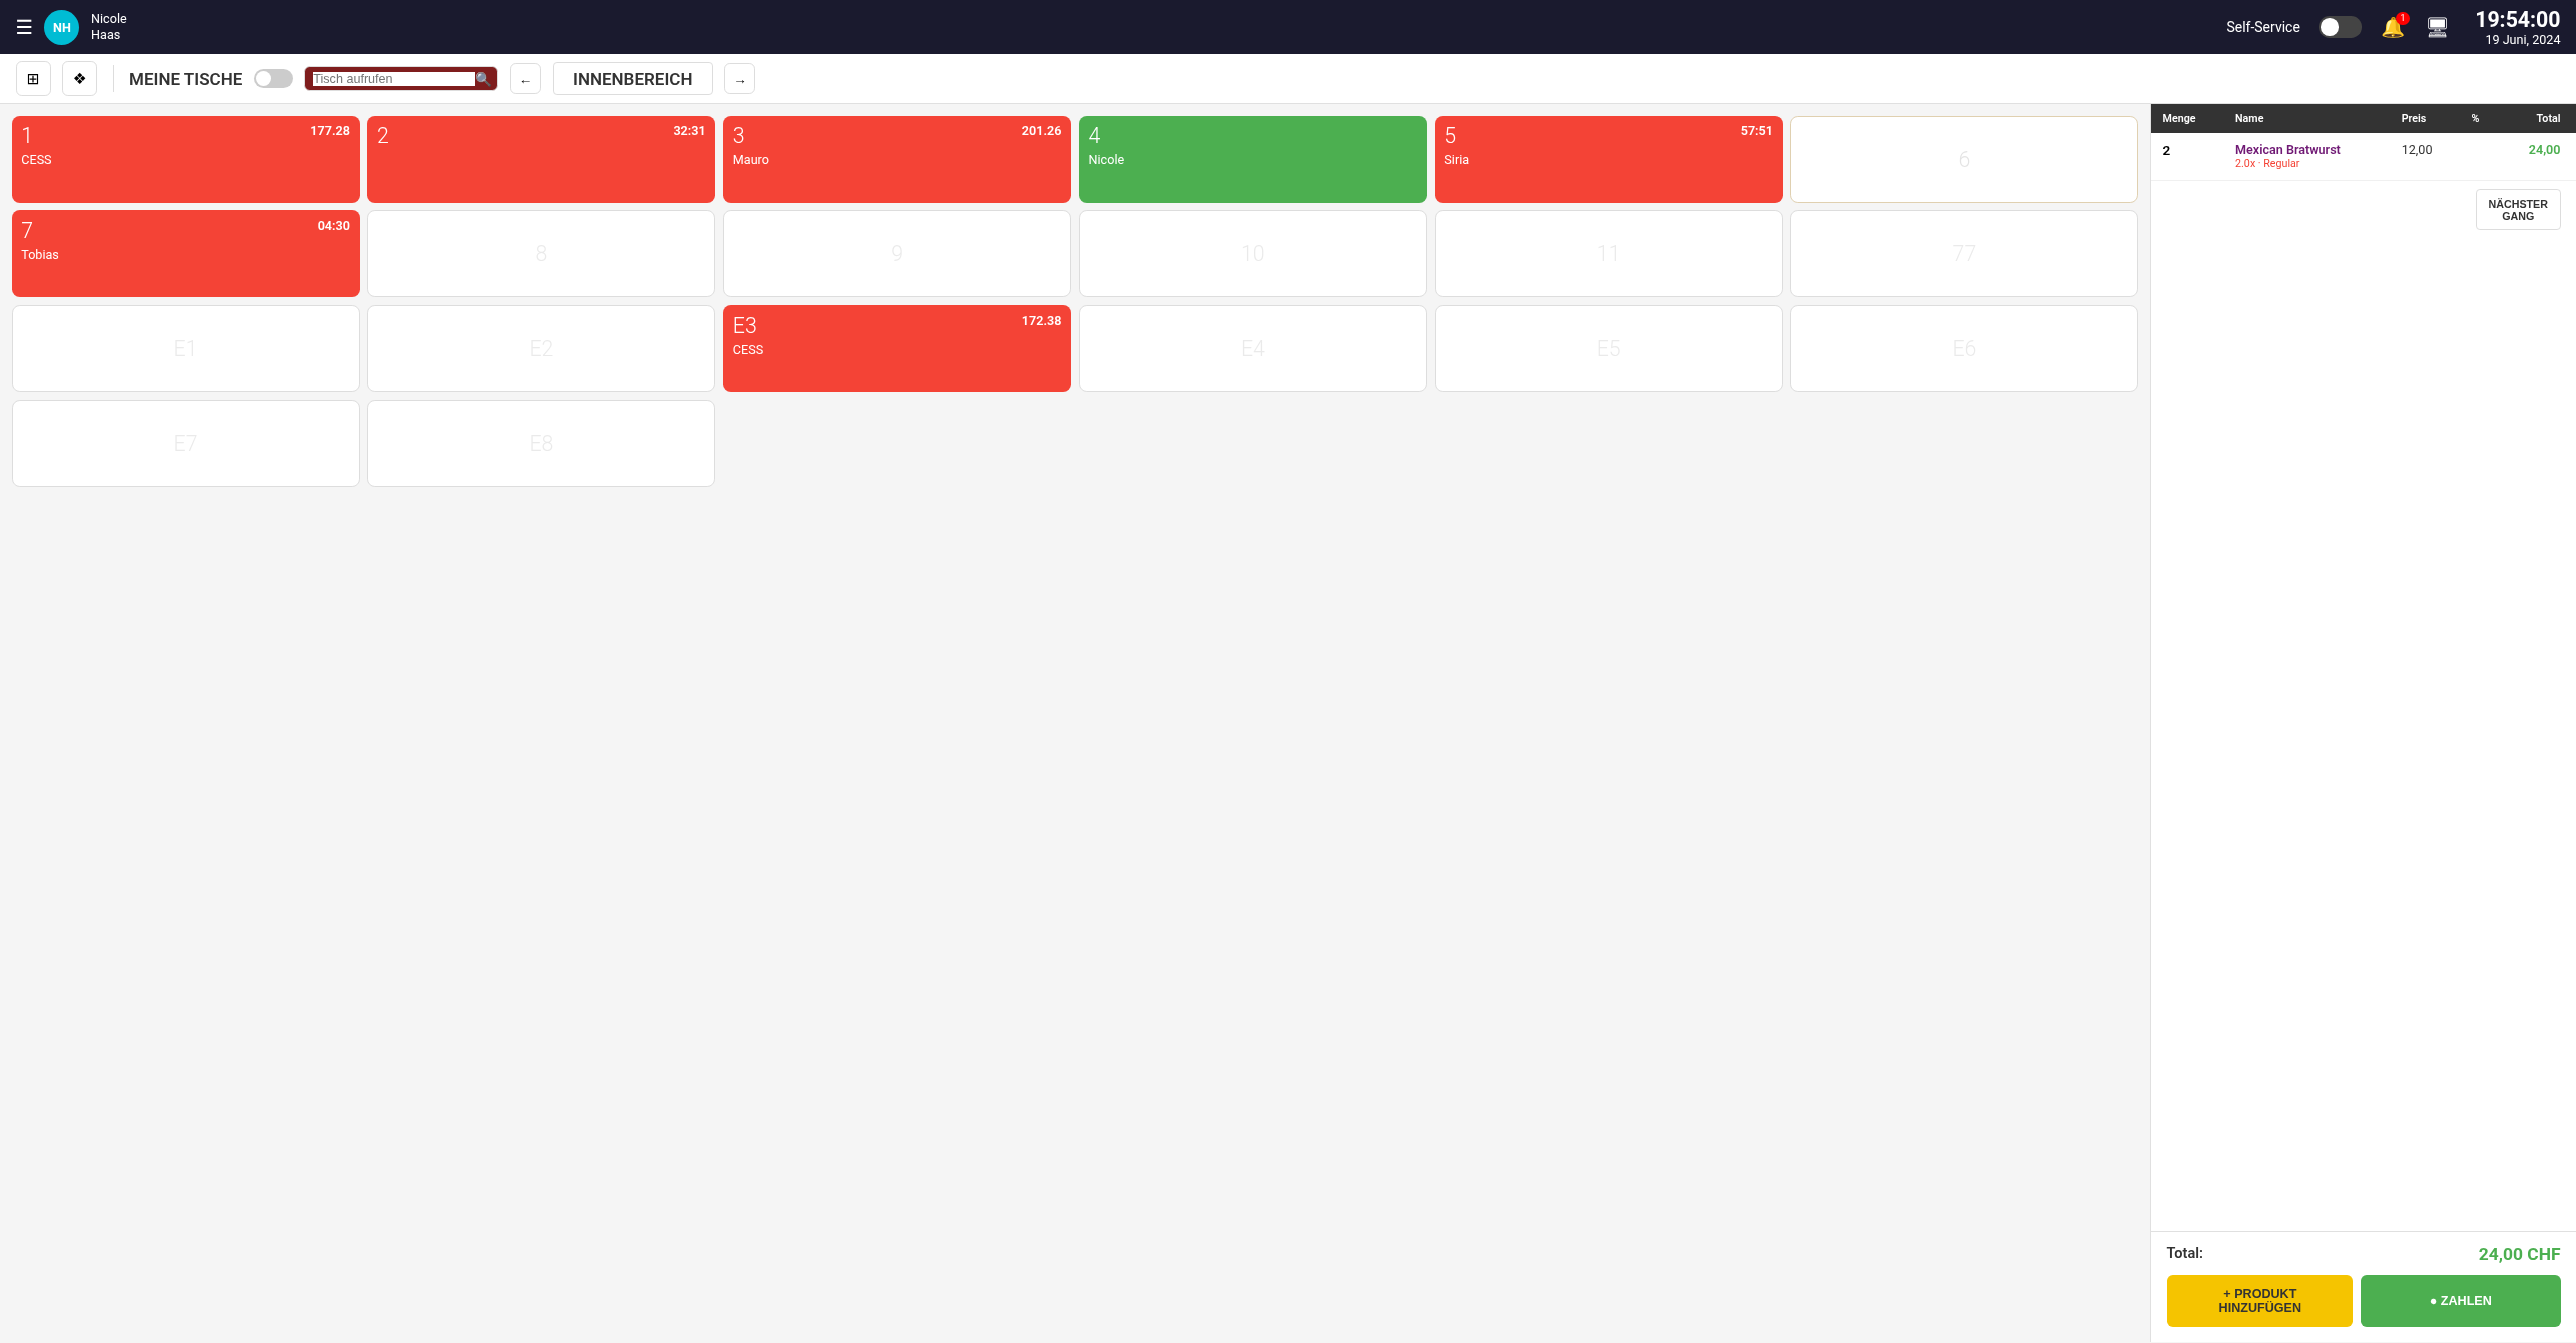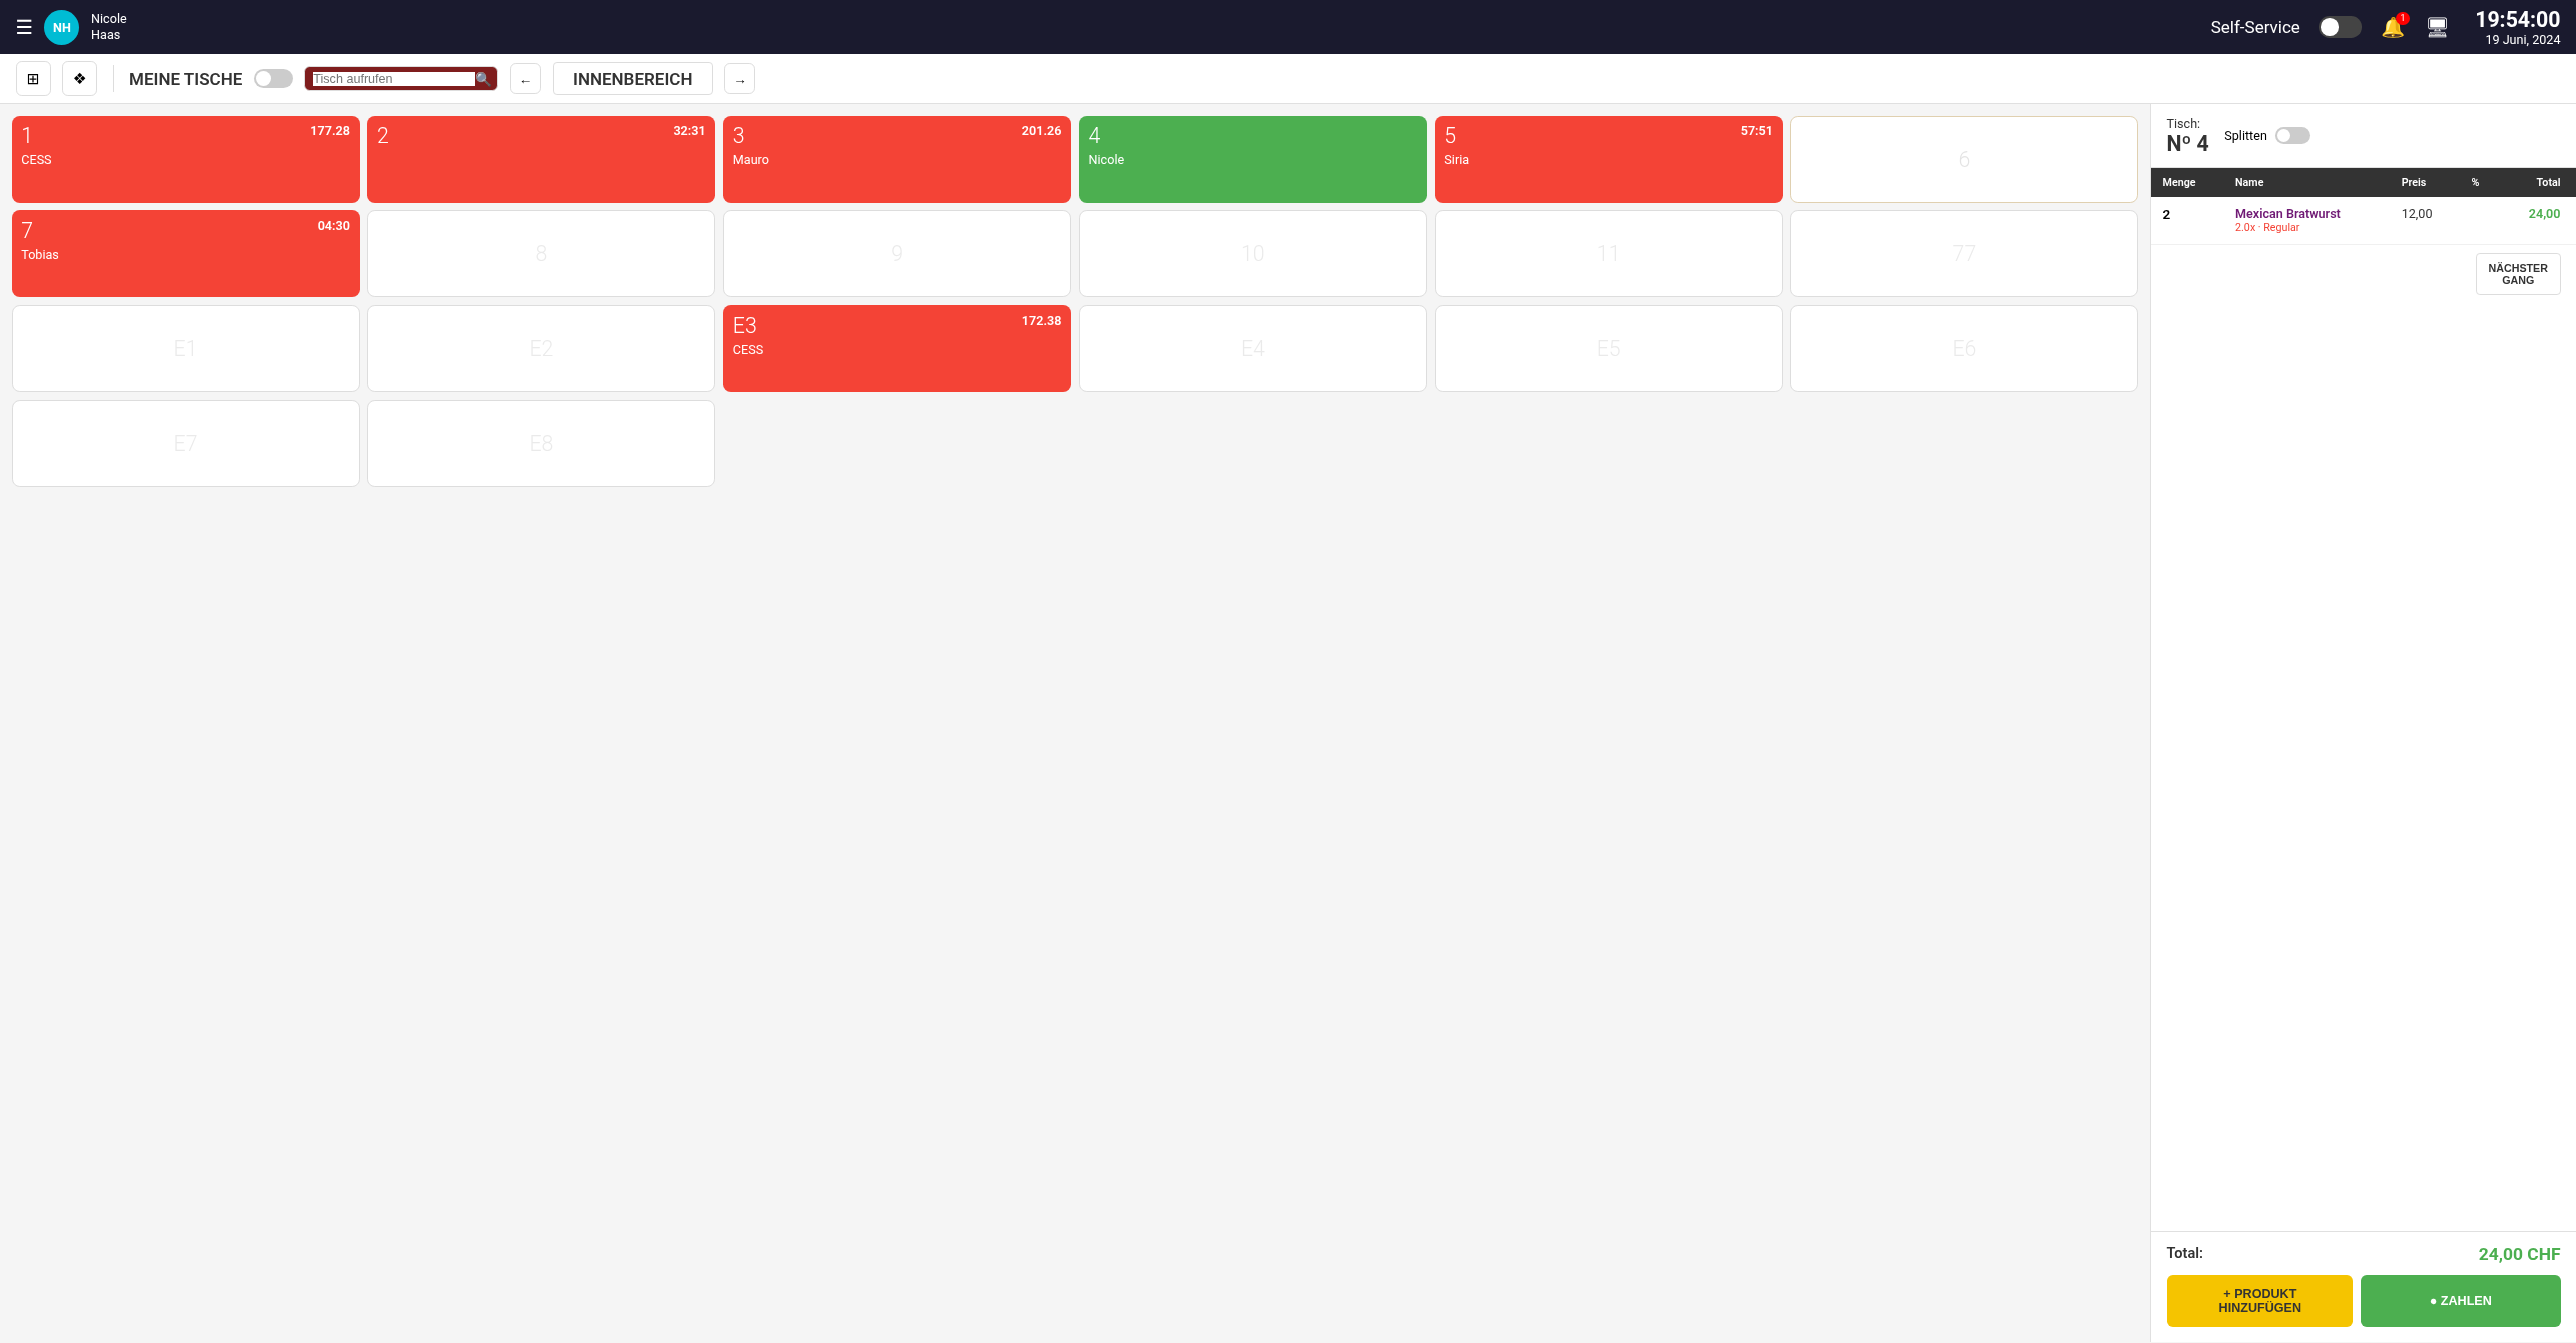--- a/index.html
+++ b/index.html
@@ -12,21 +12,21 @@
     }
     .topbar-left { display: flex; align-items: center; gap: 11.6px; }
     .hamburger-icon { font-size: 19.4px; cursor: pointer; }
     .avatar-circle {
       width: 35px; height: 35px; border-radius: 50%;
       background: #00bcd4; display: flex; align-items: center; justify-content: center;
       font-weight: bold; font-size: 12.6px; color: white;
     }
     .user-name { font-size: 12.6px; line-height: 1.3; }
     .topbar-right { display: flex; align-items: center; gap: 19.4px; }
-    .self-service-label { font-size: 17px; }
+    .self-service-label { font-size: 14px; }
     .toggle-switch {
       width: 43px; height: 21.3px; background: #444; border-radius: 10.7px;
       position: relative; cursor: pointer;
     }
     .toggle-knob {
       width: 17.4px; height: 17.4px; background: white; border-radius: 50%;
       position: absolute; top: 1.9px; left: 1.9px; transition: left 0.2s;
     }
     .bell-icon { font-size: 19.4px; position: relative; cursor: pointer; }
     .bell-badge {
@@ -288,32 +288,20 @@
       </div>
       <div class="table-card empty-thin">
         <div class="table-card-placeholder">E7</div>
       </div>
       <div class="table-card empty-thin">
         <div class="table-card-placeholder">E8</div>
       </div>
     </div>
 
   <div class="right-panel">
-    <div class="panel-header">
-      <div>
-        <div class="table-info">Tisch:</div>
-        <div class="table-number">Nº 4</div>
-      </div>
-      <div class="split-toggle">
-        <span>Splitten</span>
-        <div class="toggle-small2">
-          <div class="toggle-small2-knob"></div>
-        </div>
-      </div>
-    </div>
 
     <div class="order-table-wrapper">
       <table class="order-table" id="order-table">
         <thead>
           <tr>
             <th>Menge</th>
             <th>Name</th>
             <th>Preis</th>
             <th>%</th>
             <th>Total</th>

